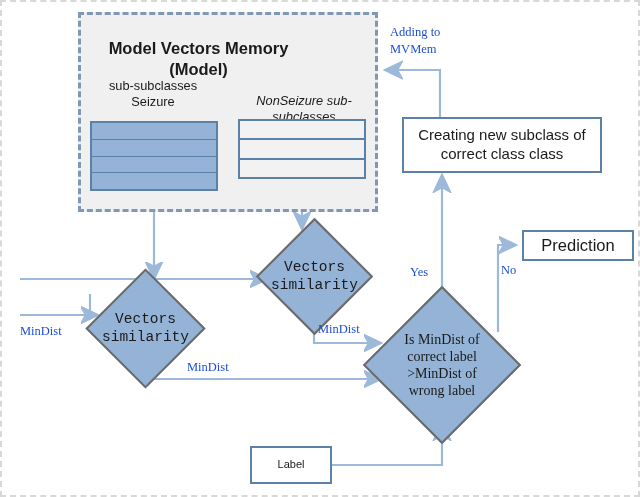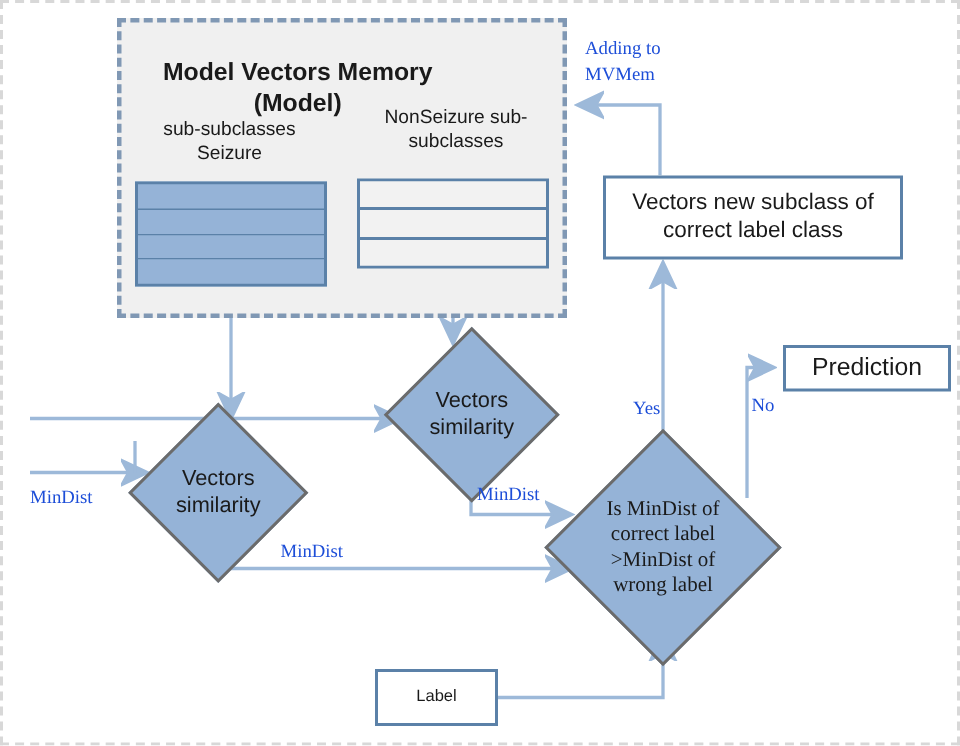--- a/index.html
+++ b/index.html
@@ -27,21 +27,21 @@
     font-size:16.5px;font-weight:bold;color:#1a1a1a;
     line-height:1.28;
     margin-top:20px;
   }
   .sub-head{
     position:absolute;
     text-align:center;
     font-size:12.8px;color:#1a1a1a;line-height:1.22;
   }
   .sub-head.left{left:84px;top:76px;width:134px;}
-  .sub-head.right{left:232px;top:68px;width:140px;}
+  .sub-head.right{left:232px;top:91px;width:140px;font-style:italic;}
 
   
   .tbl{
     position:absolute;
     border:2px solid #5b81a8;
     box-sizing:border-box;
     display:flex;flex-direction:column;
   }
   .tbl .row{flex:1 1 0;box-sizing:border-box;}
   .tbl.seizure{left:88px;top:119px;width:128px;height:70px;background:#95b3d7;}
@@ -70,36 +70,36 @@
   .diamond .shape{
     position:absolute;left:0;top:0;width:100%;height:100%;
     background:#95b3d7;
     border:2px solid #6b6b6b;
     box-sizing:border-box;
     transform:rotate(45deg);
   }
   .diamond .txt{
     position:absolute;left:0;top:0;width:100%;height:100%;
     display:flex;align-items:center;justify-content:center;
-    text-align:center;color:#1a1a1a;line-height:1.22;
+    text-align:center;color:#1a1a1a;line-height:1.22;font-family:Liberation Mono, monospace;
   }
   .diamond.d1{left:101px;top:284px;width:85px;height:85px;}
   .diamond.d1 .txt{font-size:14.5px;}
   .diamond.d2{left:271px;top:233px;width:83px;height:83px;}
   .diamond.d2 .txt{font-size:14.5px;}
   .diamond.d3{left:384px;top:307px;width:112px;height:112px;}
   .diamond.d3 .txt{font-size:14px;font-family:Liberation Serif, serif;padding:0 2px;box-sizing:border-box;}
 
   
   .elabel{position:absolute;font-size:12.5px;color:#1d4ed8;white-space:nowrap;font-family:Liberation Serif, serif;}
   .elabel.adding{left:388px;top:22px;font-size:12.5px;line-height:1.35;white-space:normal;width:72px;}
   .elabel.hdvector{left:18px;top:322px;}
   .elabel.mindist1{left:185px;top:358px;}
   .elabel.mindist2{left:316px;top:320px;}
-  .elabel.yes{left:408px;top:263px;margin-left:12px;}
+  .elabel.yes{left:408px;top:263px;}
   .elabel.no{left:499px;top:261px;}
 </style>
 </head>
 <body>
 
 <div id="canvas">
 
   <svg class="layer" viewBox="0 0 640 497">
     <defs>
       <marker id="ah" markerWidth="9" markerHeight="9" refX="7.5" refY="4.5" orient="auto">
@@ -170,21 +170,21 @@
     <div class="shape"></div>
     <div class="txt">Vectors similarity</div>
   </div>
 
   <div class="diamond d3">
     <div class="shape"></div>
     <div class="txt">Is MinDist of correct label &gt;MinDist of wrong label</div>
   </div>
 
   <div class="rect creating">
-    <span>Vectors new subclass of correct label class</span>
+    <span>Creating new subclass of correct class class</span>
   </div>
 
   <div class="rect prediction">
     <span>Prediction</span>
   </div>
 
   <div class="rect label">
     <span>Label</span>
   </div>
 

